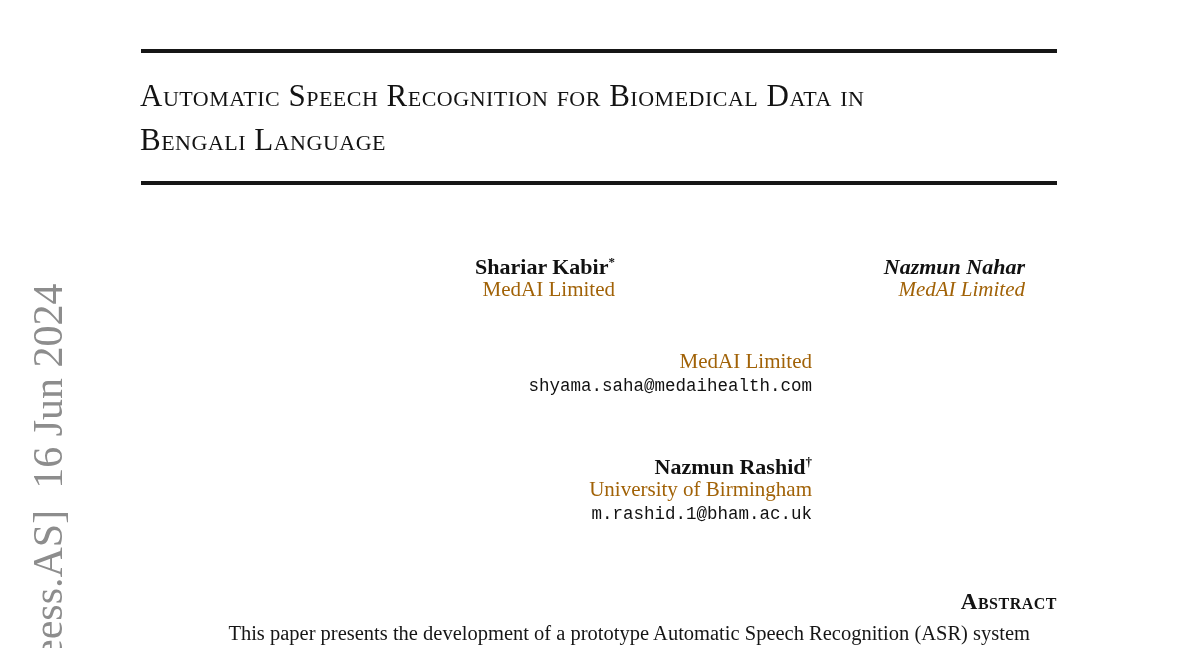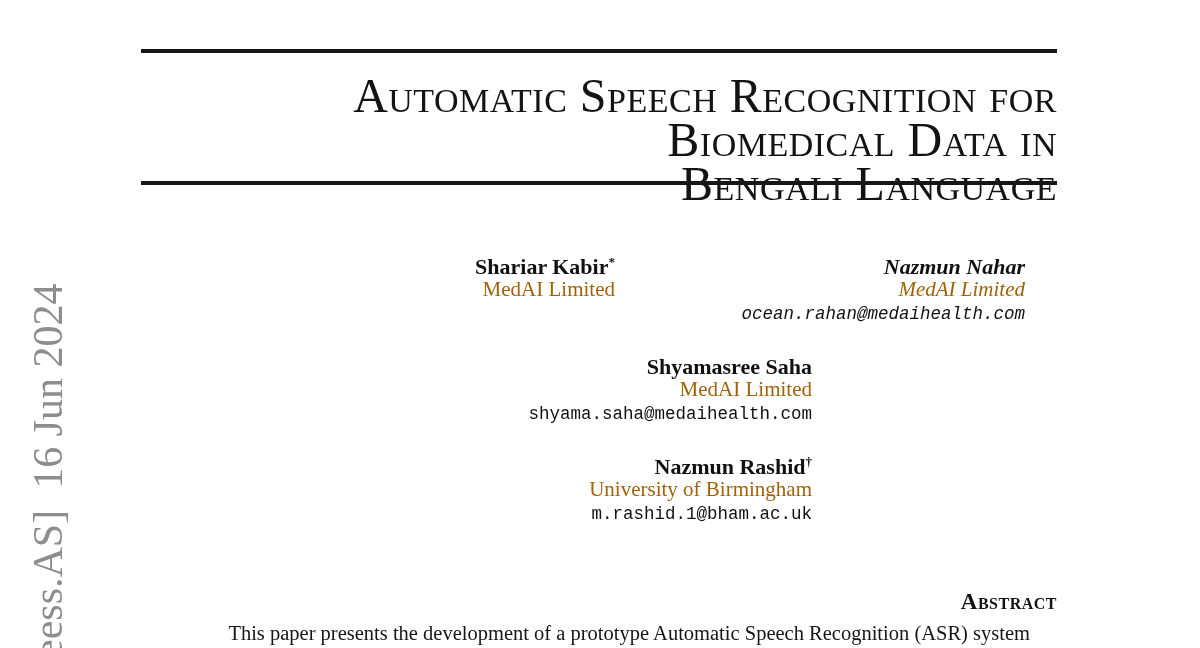--- a/index.html
+++ b/index.html
@@ -20,23 +20,23 @@
     height: 3.5px;
     background: #161616;
   }
   .rule-top { top: 49px; }
   .rule-bottom { top: 181px; }
   .title {
     position: absolute;
     left: 140px;
     top: 74px;
     width: 917px;
-    text-align: right;
+    text-align: left;
     font-variant: small-caps;
-    font-size: 48px;
+    font-size: 31px;
     line-height: 44px;
     letter-spacing: 0.5px;
     color: #131313;
   }
   .watermark {
     position: absolute;
     left: 27px;
     top: 658px;
     transform: rotate(-90deg);
     transform-origin: 0 0;
@@ -117,25 +117,23 @@
   <div class="rule rule-bottom"></div>
 
   <div class="author author-1">
     <div class="name"><span>Shariar Kabir</span><sup>*</sup></div>
     <div class="affil">MedAI Limited</div>
   </div>
 
   <div class="author author-2">
     <div class="name"><span>Nazmun Nahar</span><sup></sup></div>
     <div class="affil">MedAI Limited</div>
-    <div class="email">ocean.rahan@medaihealth.com</div>
   </div>
 
   <div class="author author-3">
-    <div class="name"><span>Shyamasree Saha</span><sup></sup></div>
     <div class="affil">MedAI Limited</div>
     <div class="email">shyama.saha@medaihealth.com</div>
   </div>
 
   <div class="author author-4">
     <div class="name"><span>Nazmun Rashid</span><sup>†</sup></div>
     <div class="affil">University of Birmingham</div>
     <div class="email">m.rashid.1@bham.ac.uk</div>
   </div>
 

